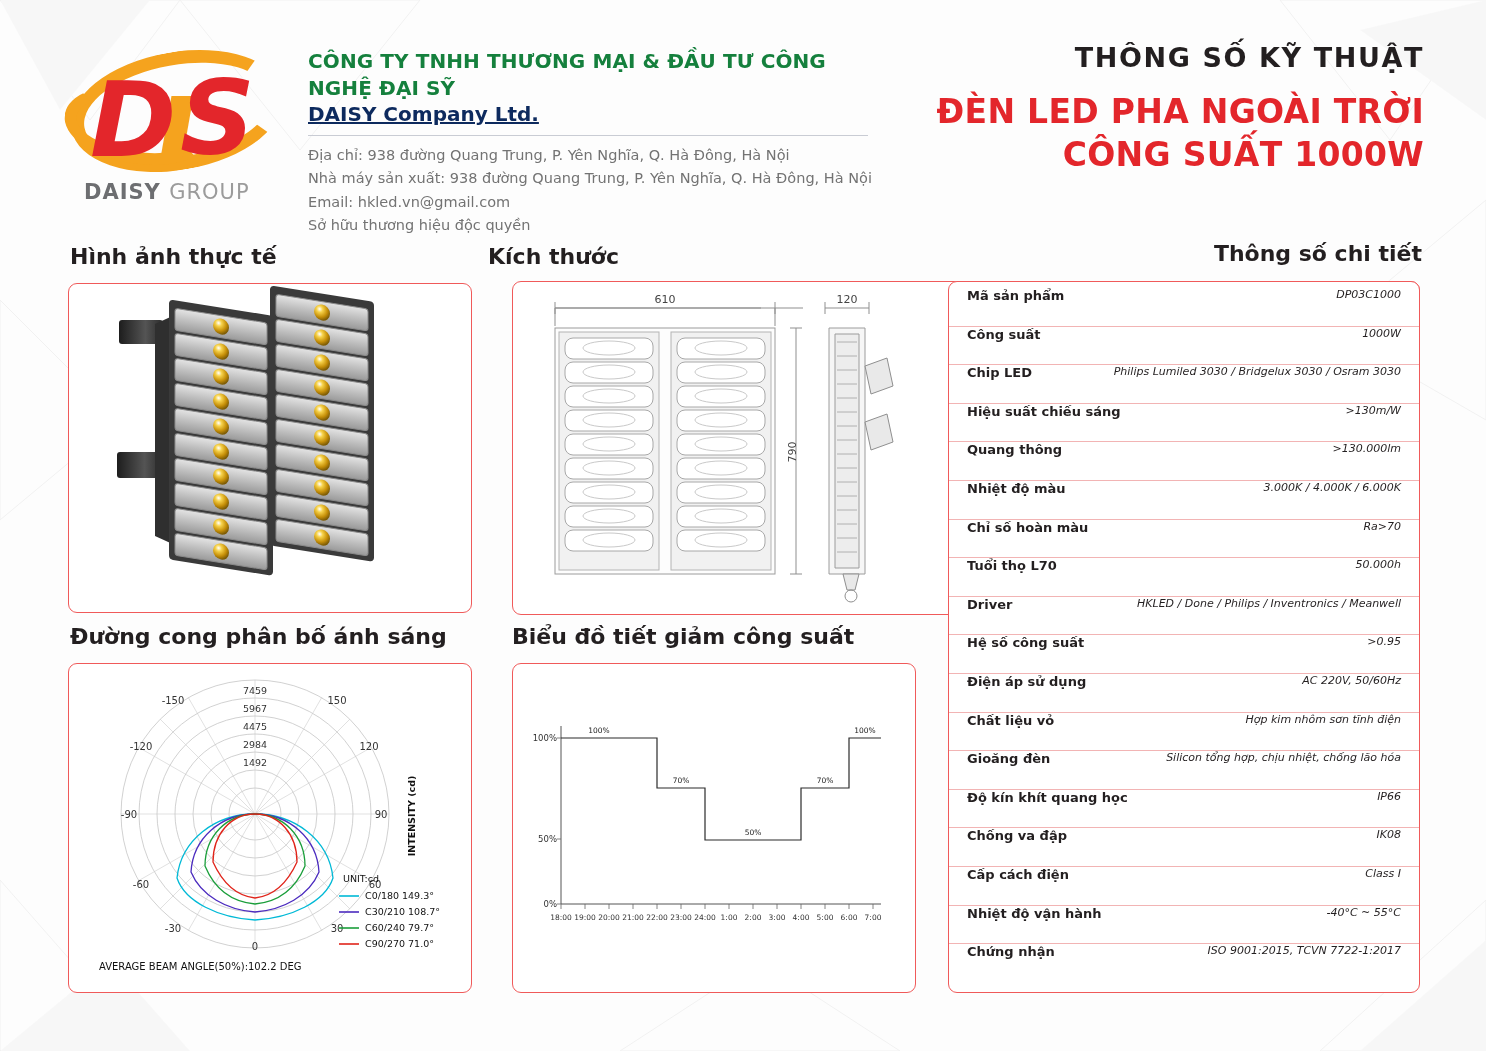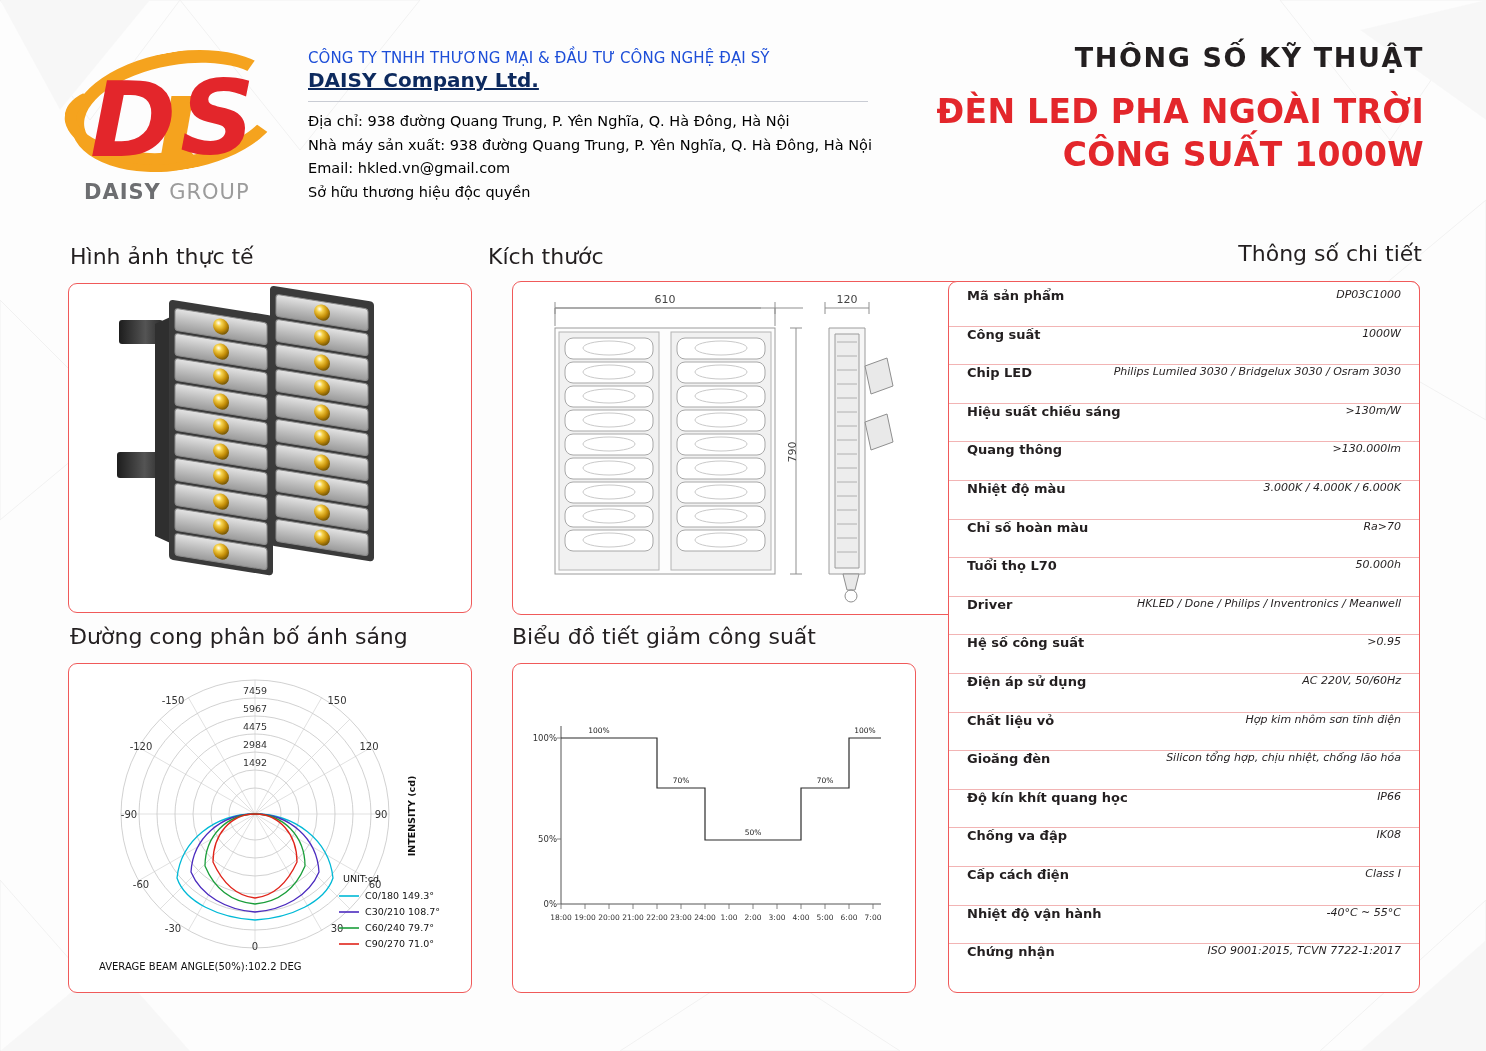--- a/index.html
+++ b/index.html
@@ -61,44 +61,44 @@
     background:#f5a31e; transform:skewX(-10deg);
   }
   .logo-sub {
     position:absolute; left:22px; top:140px;
     font-size:21px; letter-spacing:1px; color:#6d6e71; font-weight:bold;
   }
   .logo-sub .grp { color:#9b9b9b; font-weight:normal; }
 
   .company { position:absolute; left:308px; top:48px; width:580px; }
   .company .c-name {
-    font-size:15px; font-weight:normal; color:#1d4ed8; line-height:1.35;
+    font-size:20px; font-weight:bold; color:#15803d; line-height:1.35;
     letter-spacing:.1px;
   }
   .company .c-name2 { font-size:20px; font-weight:bold; color:#0d2a5e;text-decoration:underline; }
   .company .rule { border-top:1px solid #c9ccd4; margin:9px 0 8px 0; width:560px; }
-  .company .line { font-size:14.5px; color:#000000; line-height:1.62; }
+  .company .line { font-size:14.5px; color:#737373; line-height:1.62; }
 
   .title-block { position:absolute; right:62px; top:42px; text-align:right; width:560px; }
   .title-block .t1 {
     font-size:27px; font-weight:bold; color:#231f20; letter-spacing:1.6px;
   }
   .title-block .t2 {
     font-size:33px; font-weight:bold; color:#e3262b; letter-spacing:.3px;
     margin-top:18px; line-height:1.3;
   }
   .title-block .t3 {
     font-size:33px; font-weight:bold; color:#e3262b; letter-spacing:.3px;
     line-height:1.3;
   }
 
   
   .sec-h {
     position:absolute;
-    font-size:22px; font-weight:normal; color:#231f20;
+    font-size:22px; font-weight:bold; color:#231f20;
   }
 
   
   .panel {
     position:absolute;
     border:1.6px solid #f05a5a;
     border-radius:9px;
     background:#fff;
   }
 

